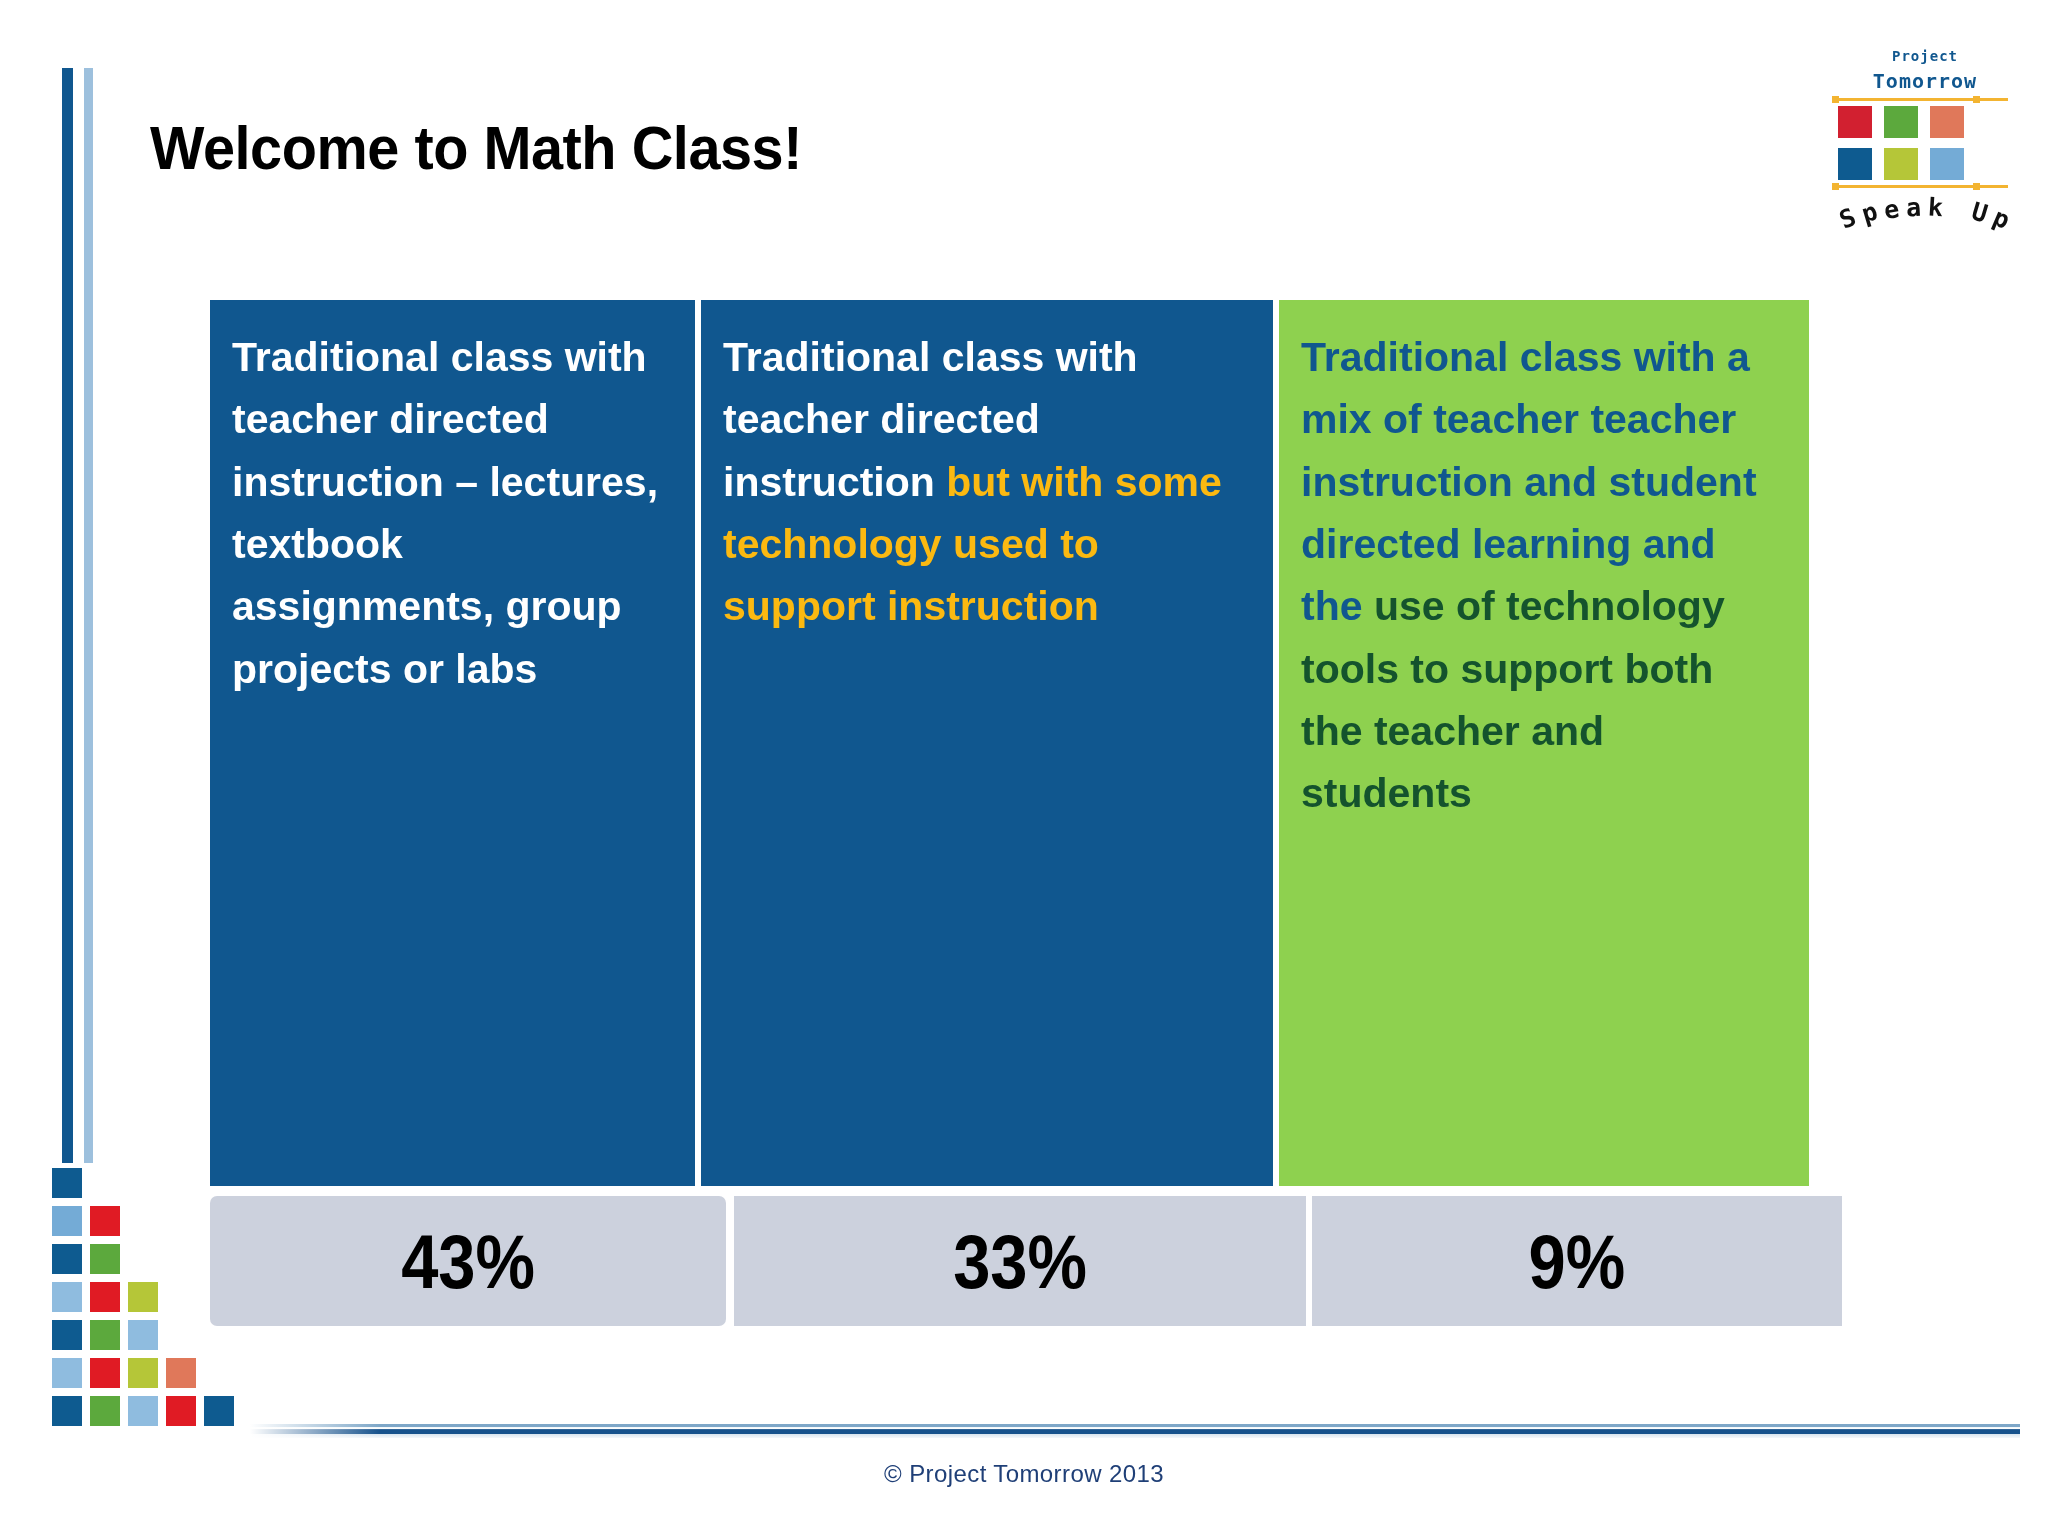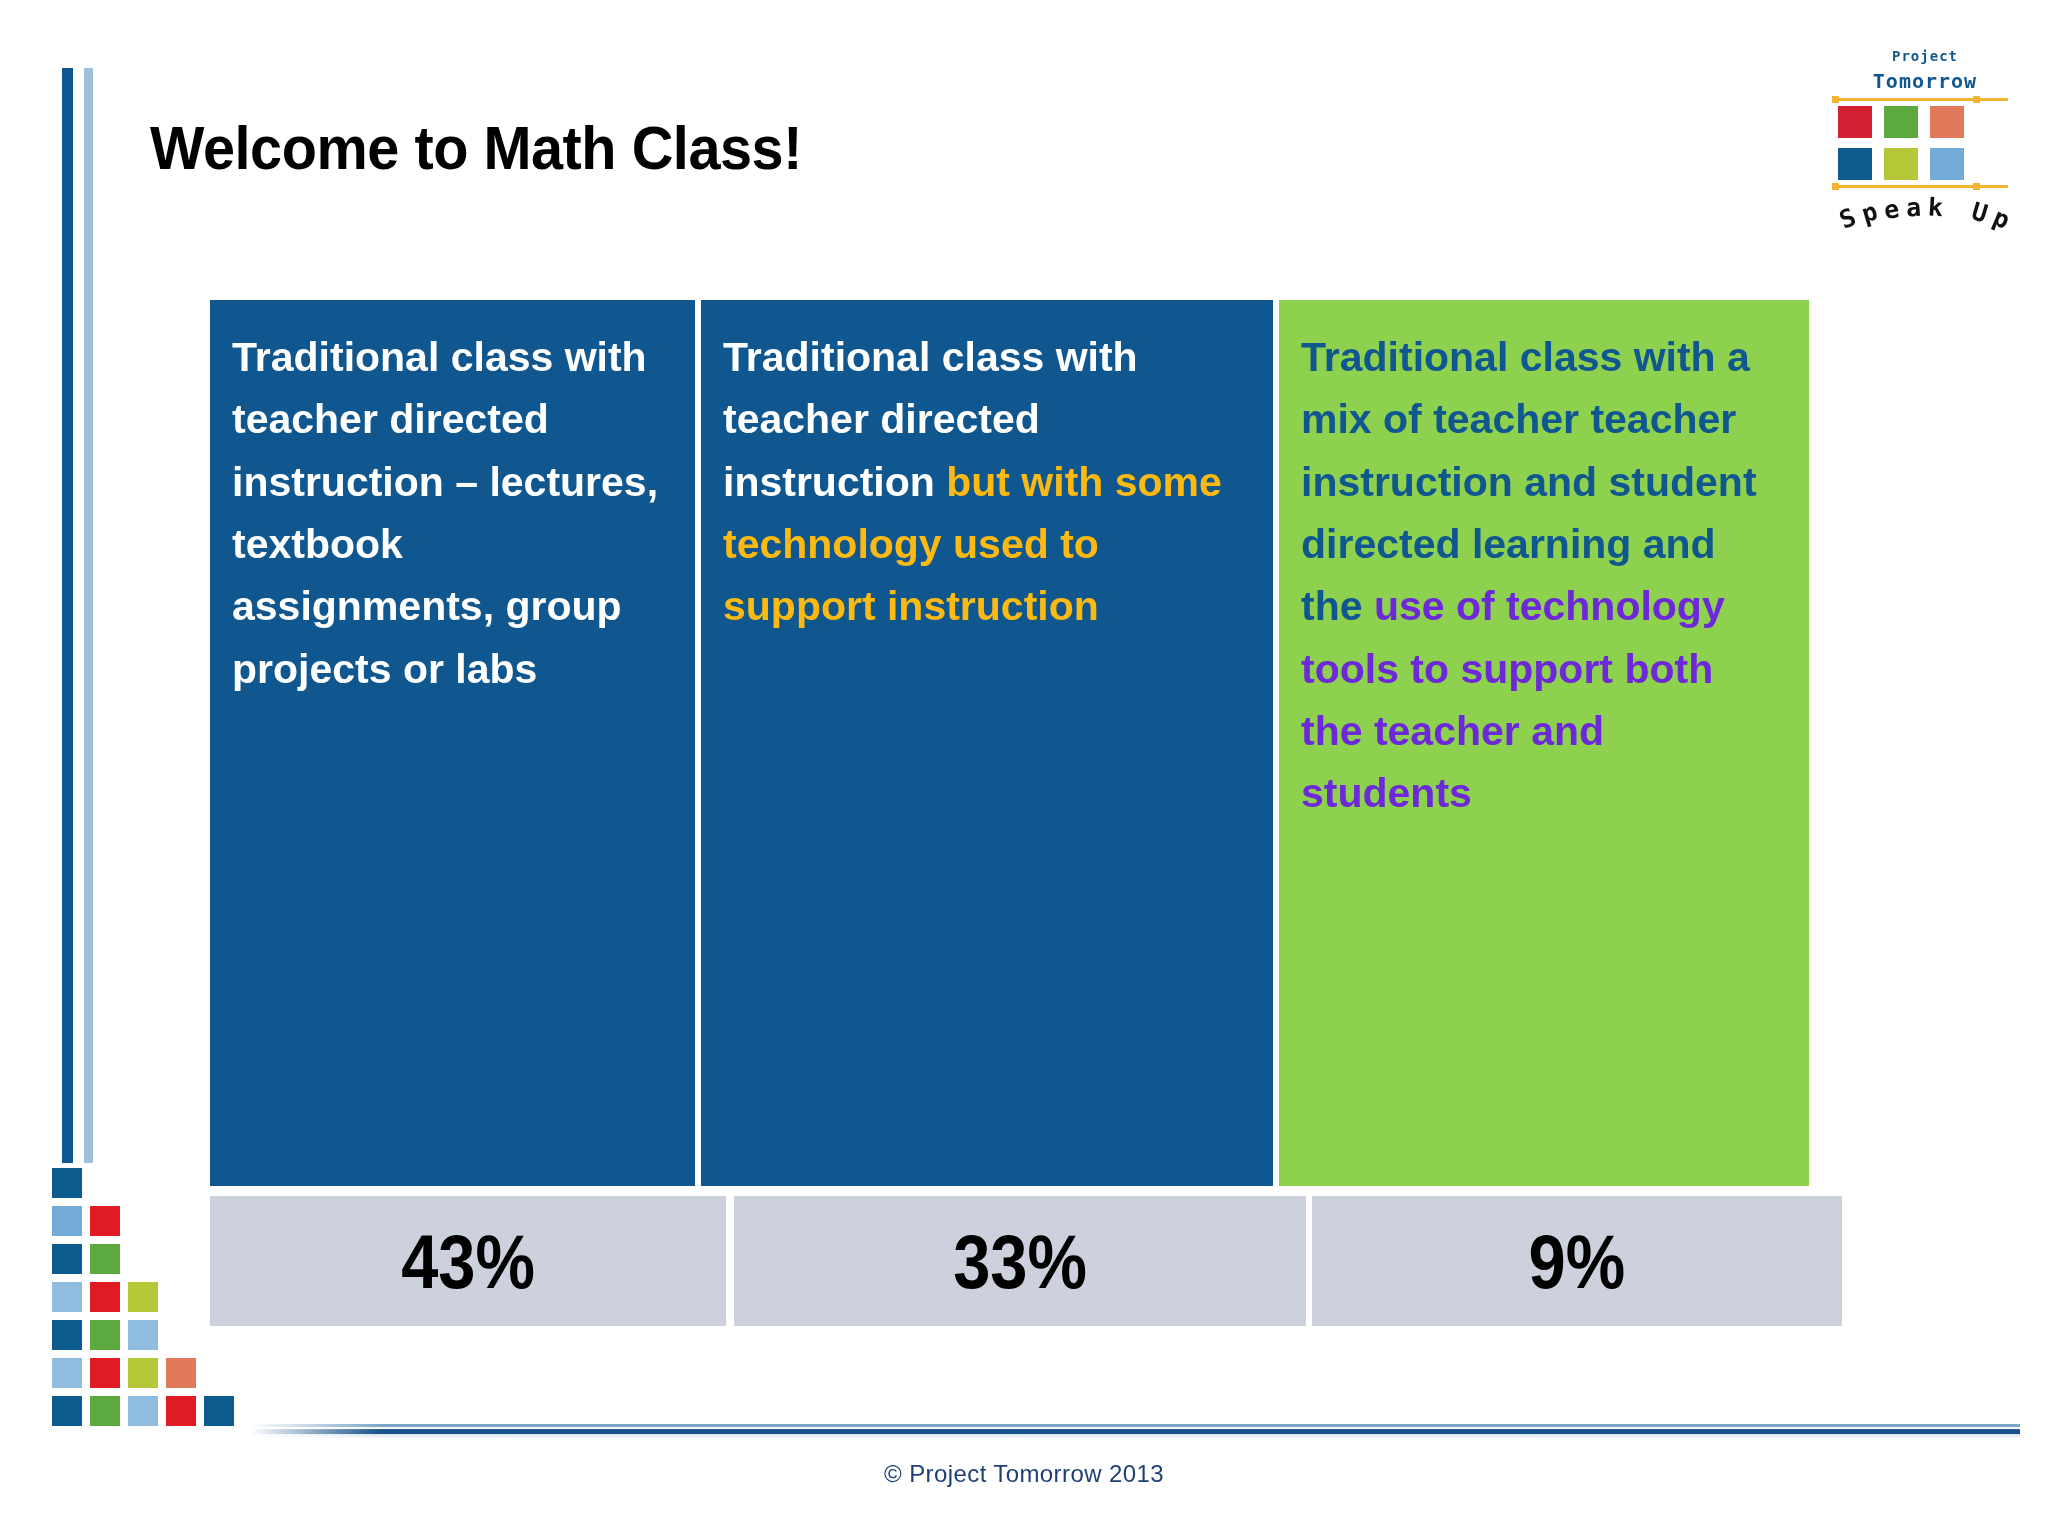--- a/index.html
+++ b/index.html
@@ -159,21 +159,21 @@
   }
   .cell.c3 {
     background: #8ed14f;
     color: #10578f;
   }
   .cell.c1 { width: 485px; }
   .cell.c2 { width: 572px; margin-left: 6px; }
   .cell.c3 { width: 530px; margin-left: 6px; }
 
   .hl-amber { color: #fbb911; }
-  .hl-red   { color: #6d28d9; }
+  .hl-red   { color: #14532d; }
 
   .row-pct {
     position: absolute;
     left: 0;
     top: 896px;
     width: 100%;
     height: 130px;
     display: flex;
   }
   .pct {
@@ -182,21 +182,21 @@
     display: flex;
     align-items: center;
     justify-content: center;
     font-size: 76px;
     font-weight: bold;
     color: #000000;
     font-family: "Liberation Sans Narrow", "Liberation Sans", sans-serif;
     transform-origin: center;
   }
   .pct span { display: inline-block; transform: scaleX(0.88); }
-  .pct.p1 { width: 516px; }
+  .pct.p1 { width: 516px; border-radius: 7px; }
   .pct.p2 { width: 572px; margin-left: 8px; }
   .pct.p3 { width: 530px; margin-left: 6px; }
 
   
   .footer-bar {
     position: absolute;
     left: 250px;
     right: 28px;
     top: 1424px;
     height: 14px;

